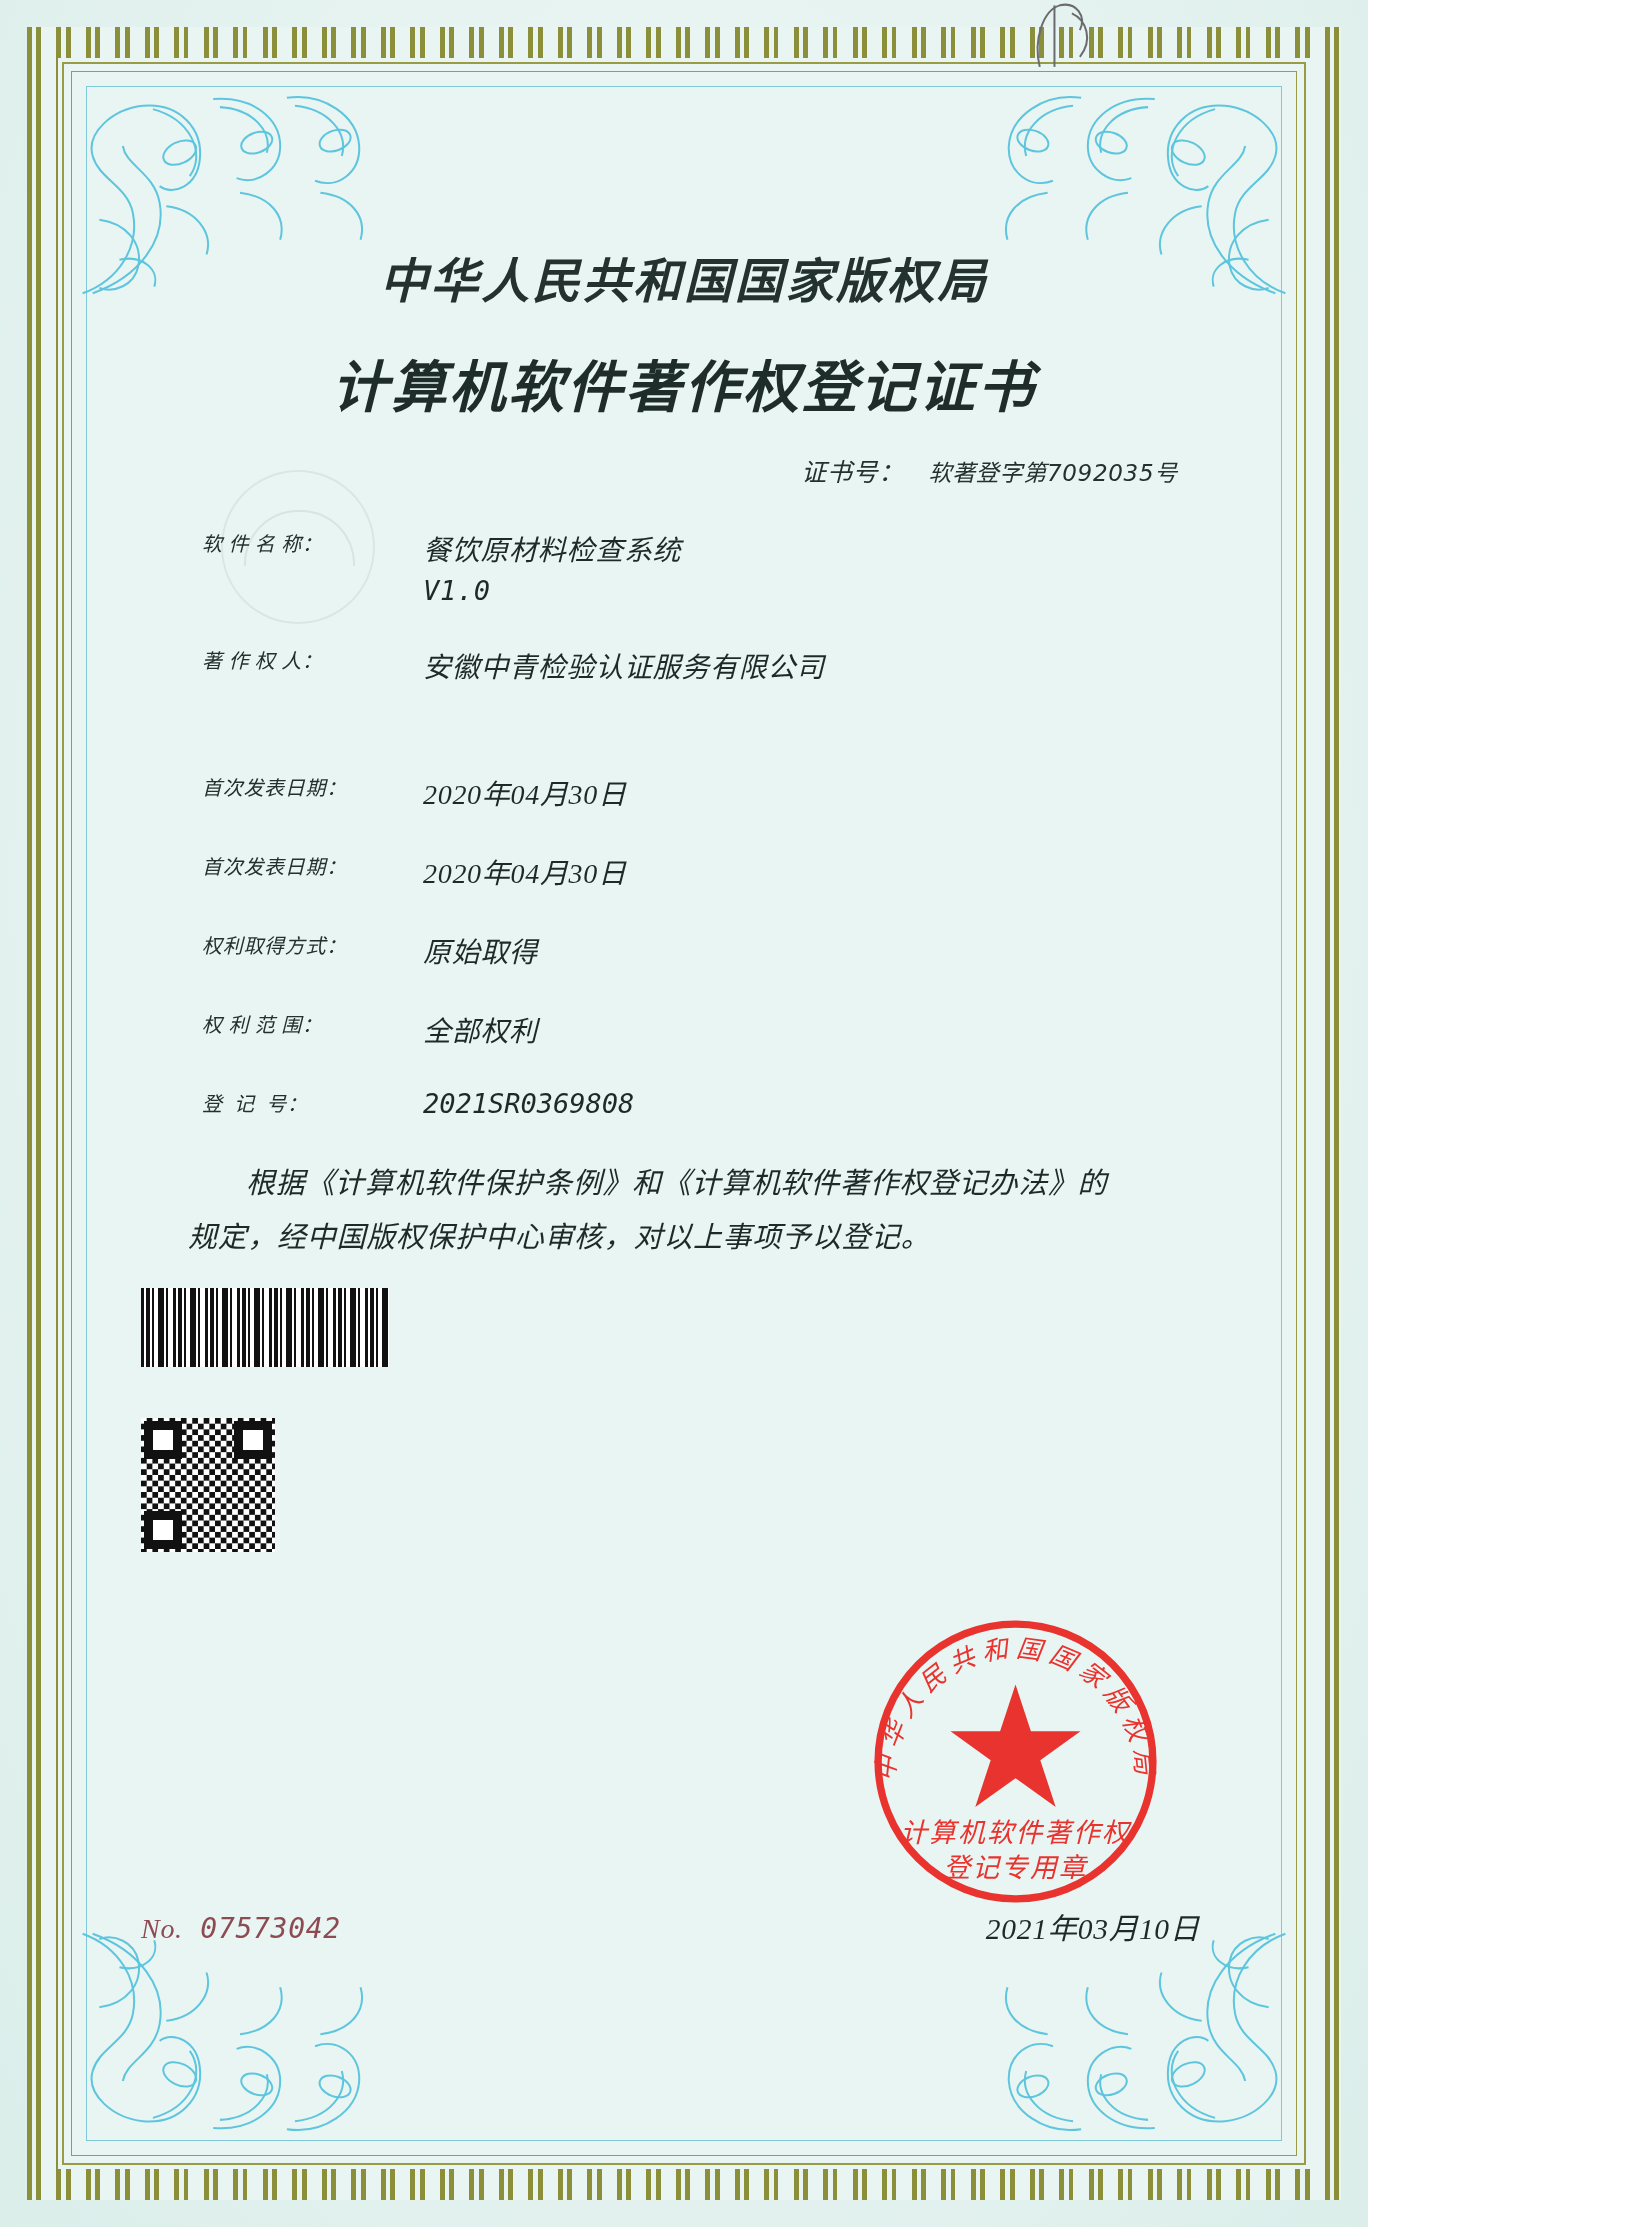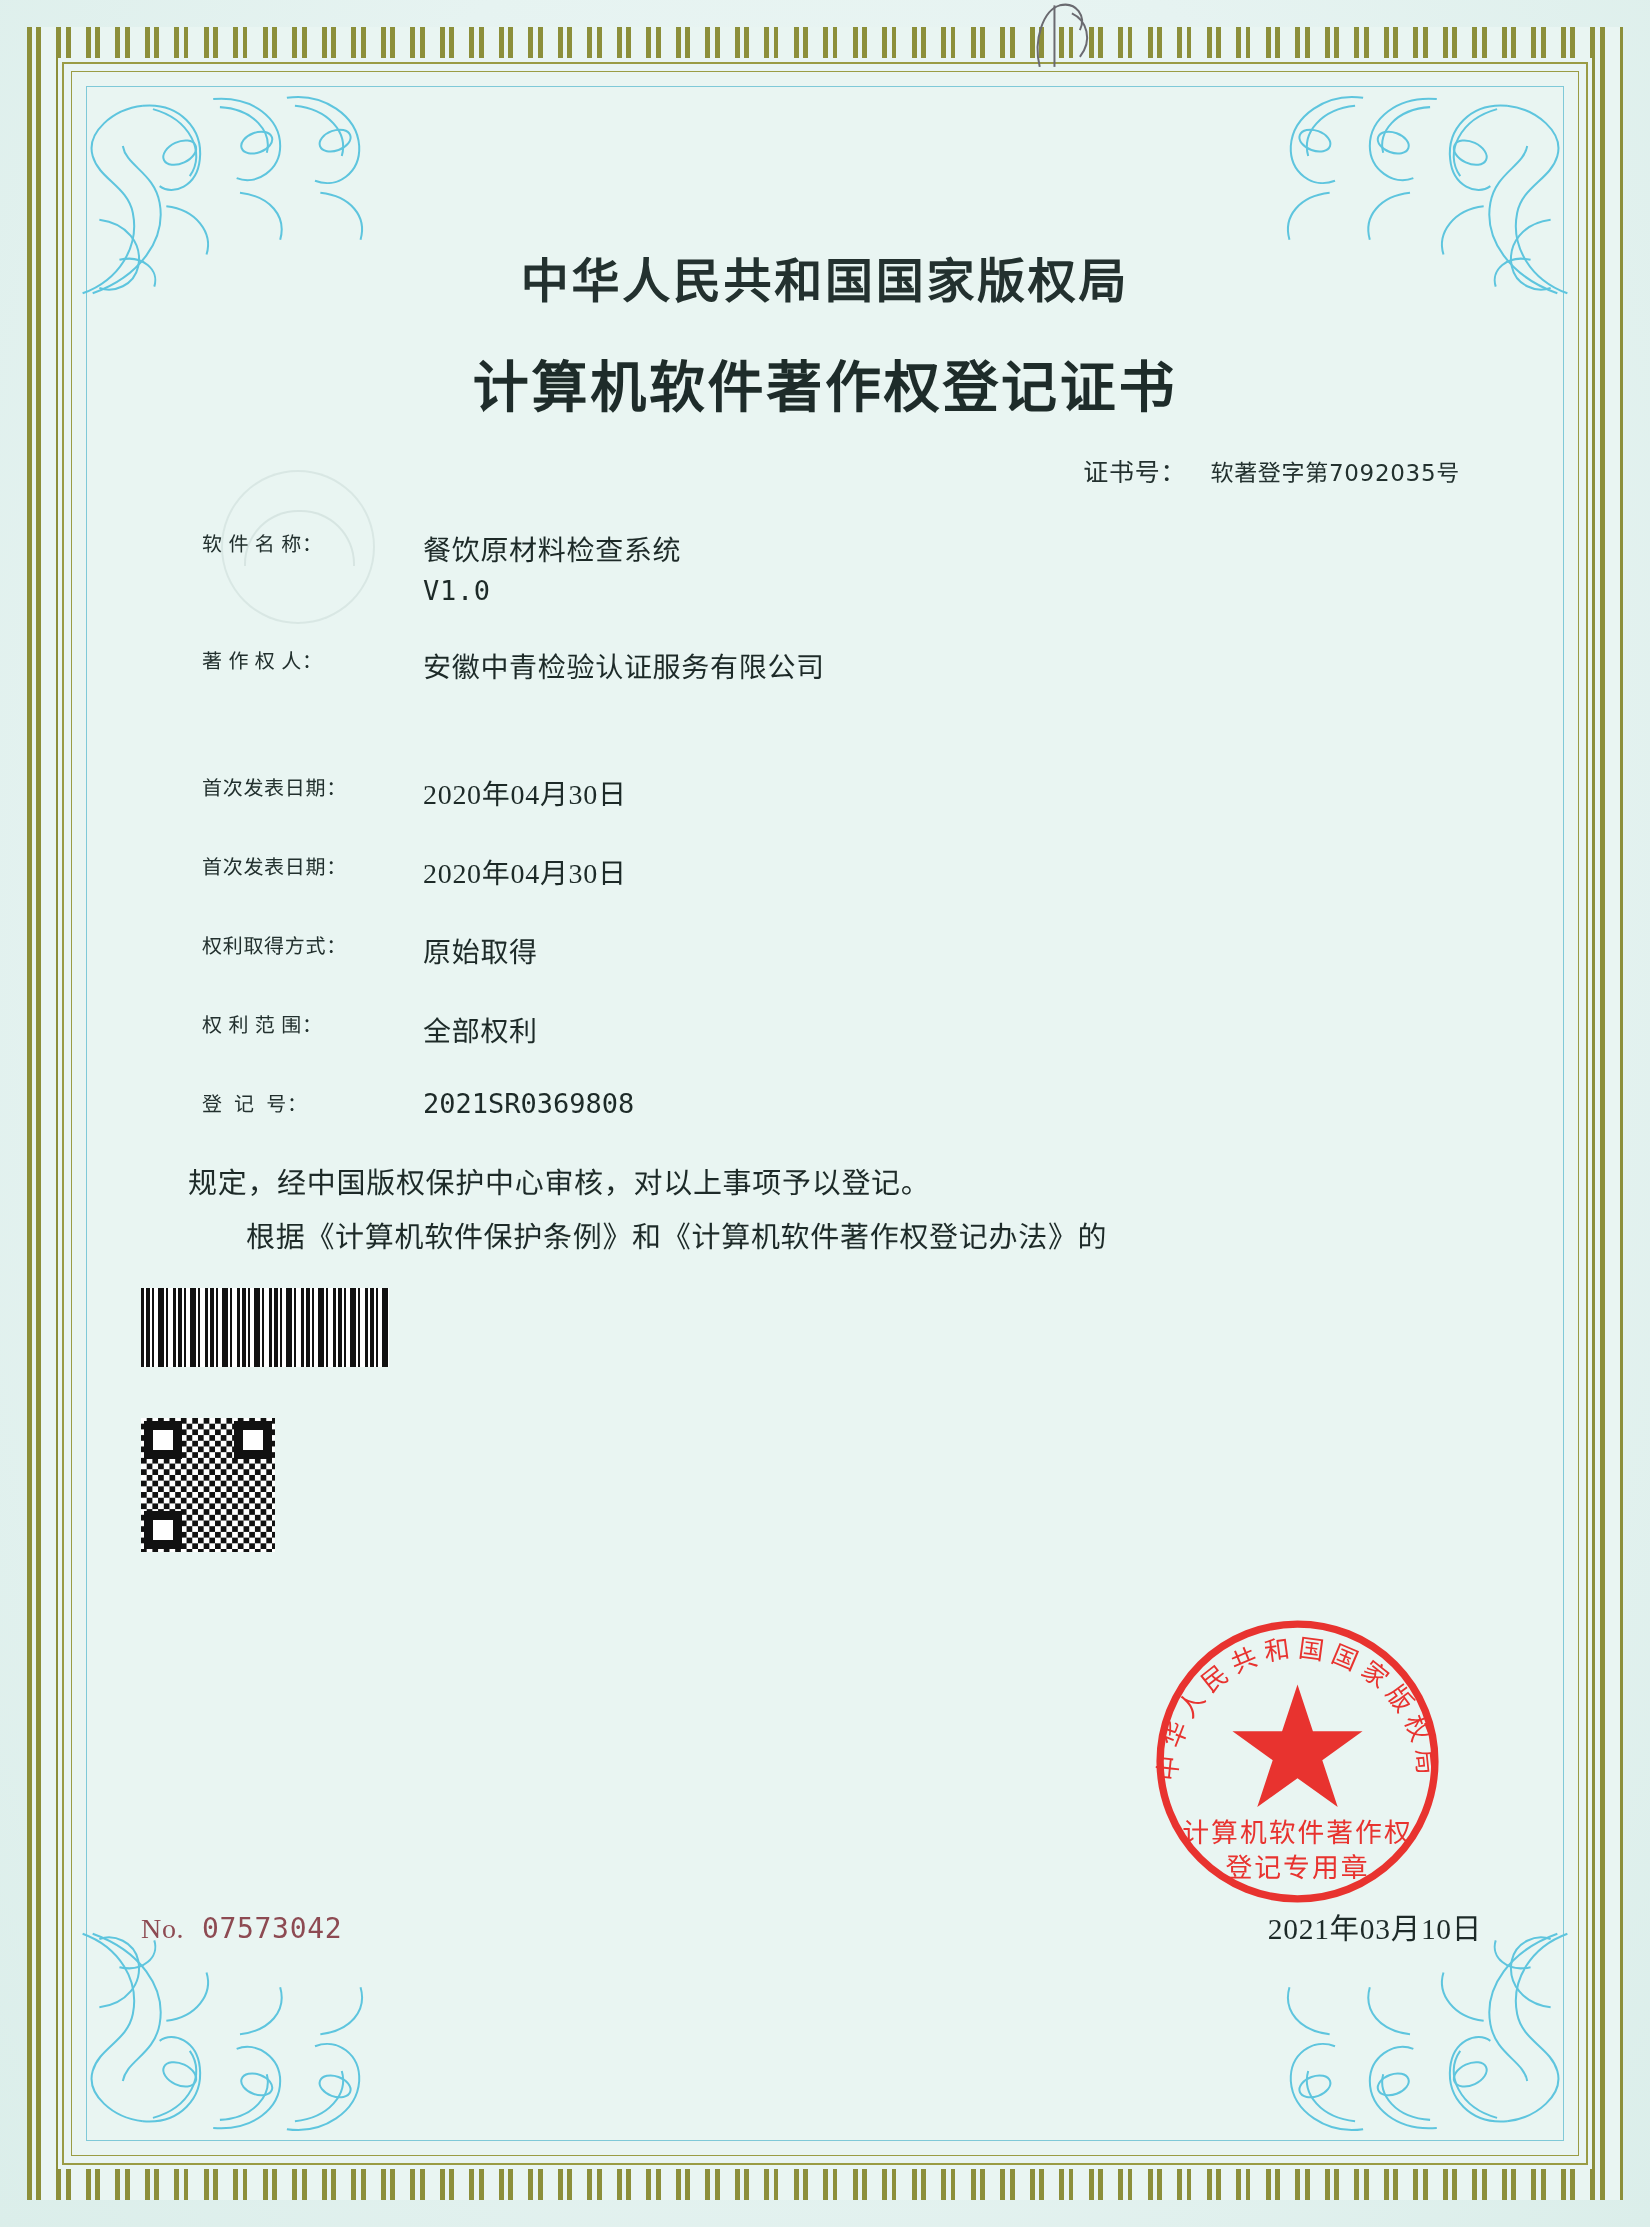--- a/index.html
+++ b/index.html
@@ -10,25 +10,26 @@
   body {
     width: 1650px;
     height: 2227px;
     font-family: "Liberation Serif", "DejaVu Serif", serif;
     overflow: hidden;
   }
 
   
   .certificate {
     position: relative;
-    width: 1650px;
+    width: 1368px;
     height: 2227px;
     background:
       radial-gradient(ellipse at 50% 40%, #eef8f6 0%, #e6f3f1 55%, #dbeeea 100%);
     box-sizing: border-box;
+    font-style: italic;
   }
 
   
   .meander-border {
     position: absolute;
     left: 27px; top: 27px; right: 27px; bottom: 27px;
     border: 31px solid transparent;
     box-sizing: border-box;
     background-clip: padding-box, border-box;
     background-origin: padding-box, border-box;
@@ -414,24 +415,24 @@
       </div>
 
       <div class="field-row">
         <div class="field-label">登  记  号：</div>
         <div class="field-value mono">2021SR0369808</div>
       </div>
 
     </div>
 
     <div class="statement">
-      <div>规定，经中国版权保护中心审核，对以上事项予以登记。</div>
       <div>
         <span class="indent"></span><span>根据《计算机软件保护条例》和《计算机软件著作权登记办法》的</span>
       </div>
+      <div>规定，经中国版权保护中心审核，对以上事项予以登记。</div>
     </div>
 
   </div>
 
   <div class="codes">
     <div class="barcode"></div>
     <div class="qrcode">
       <span class="qr-eye a"></span>
       <span class="qr-eye b"></span>
       <span class="qr-eye c"></span>

